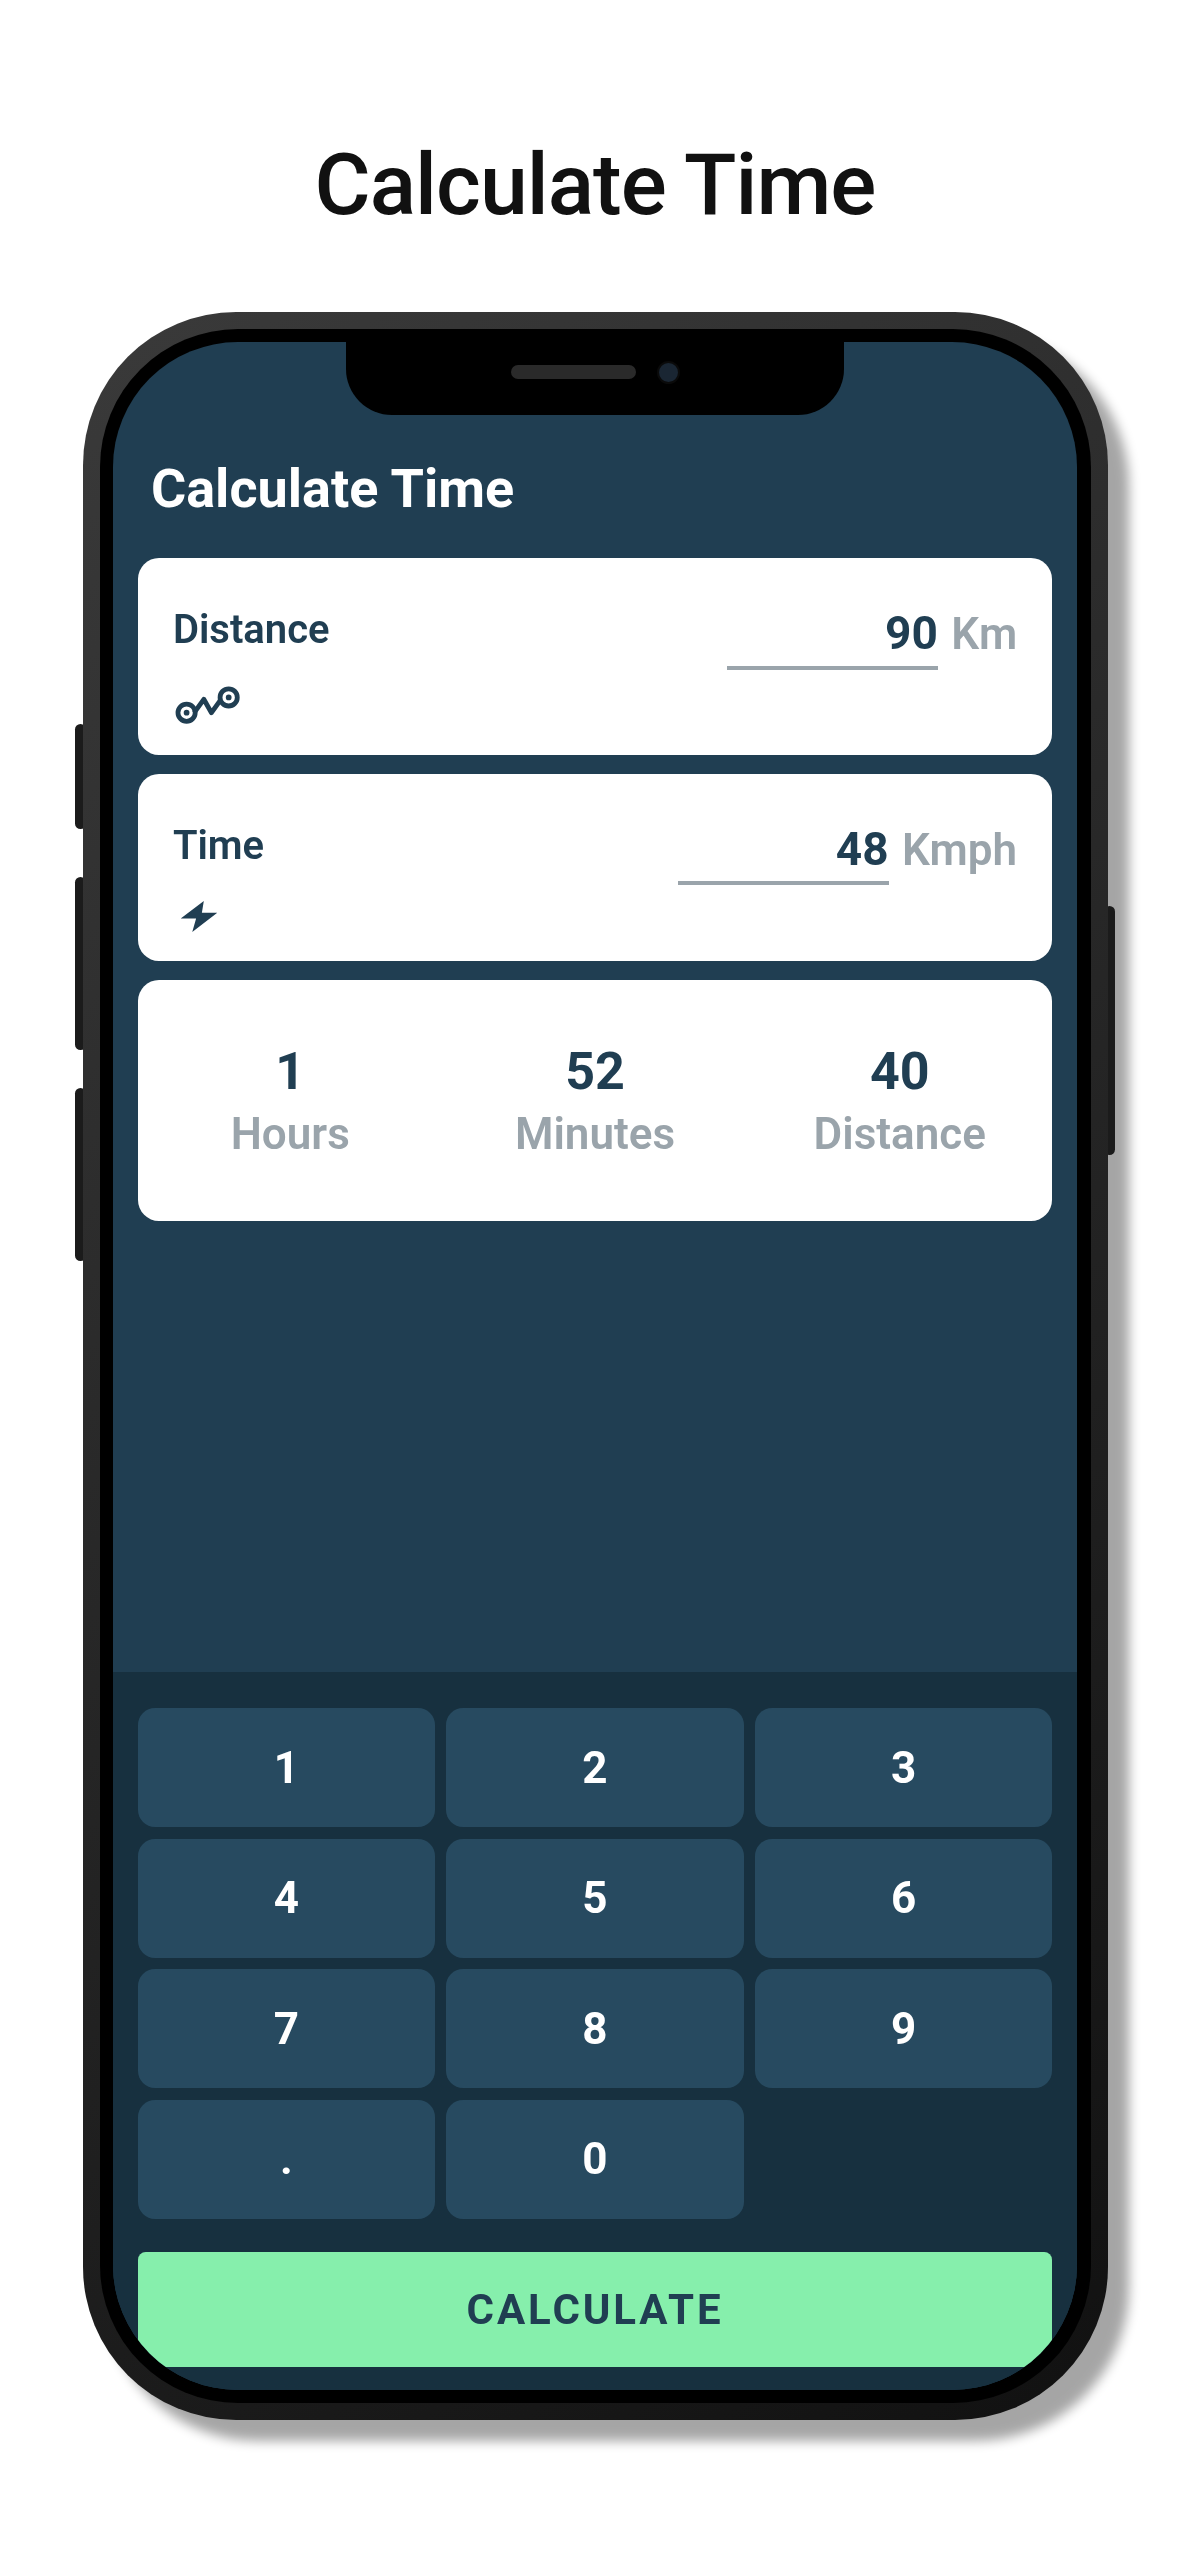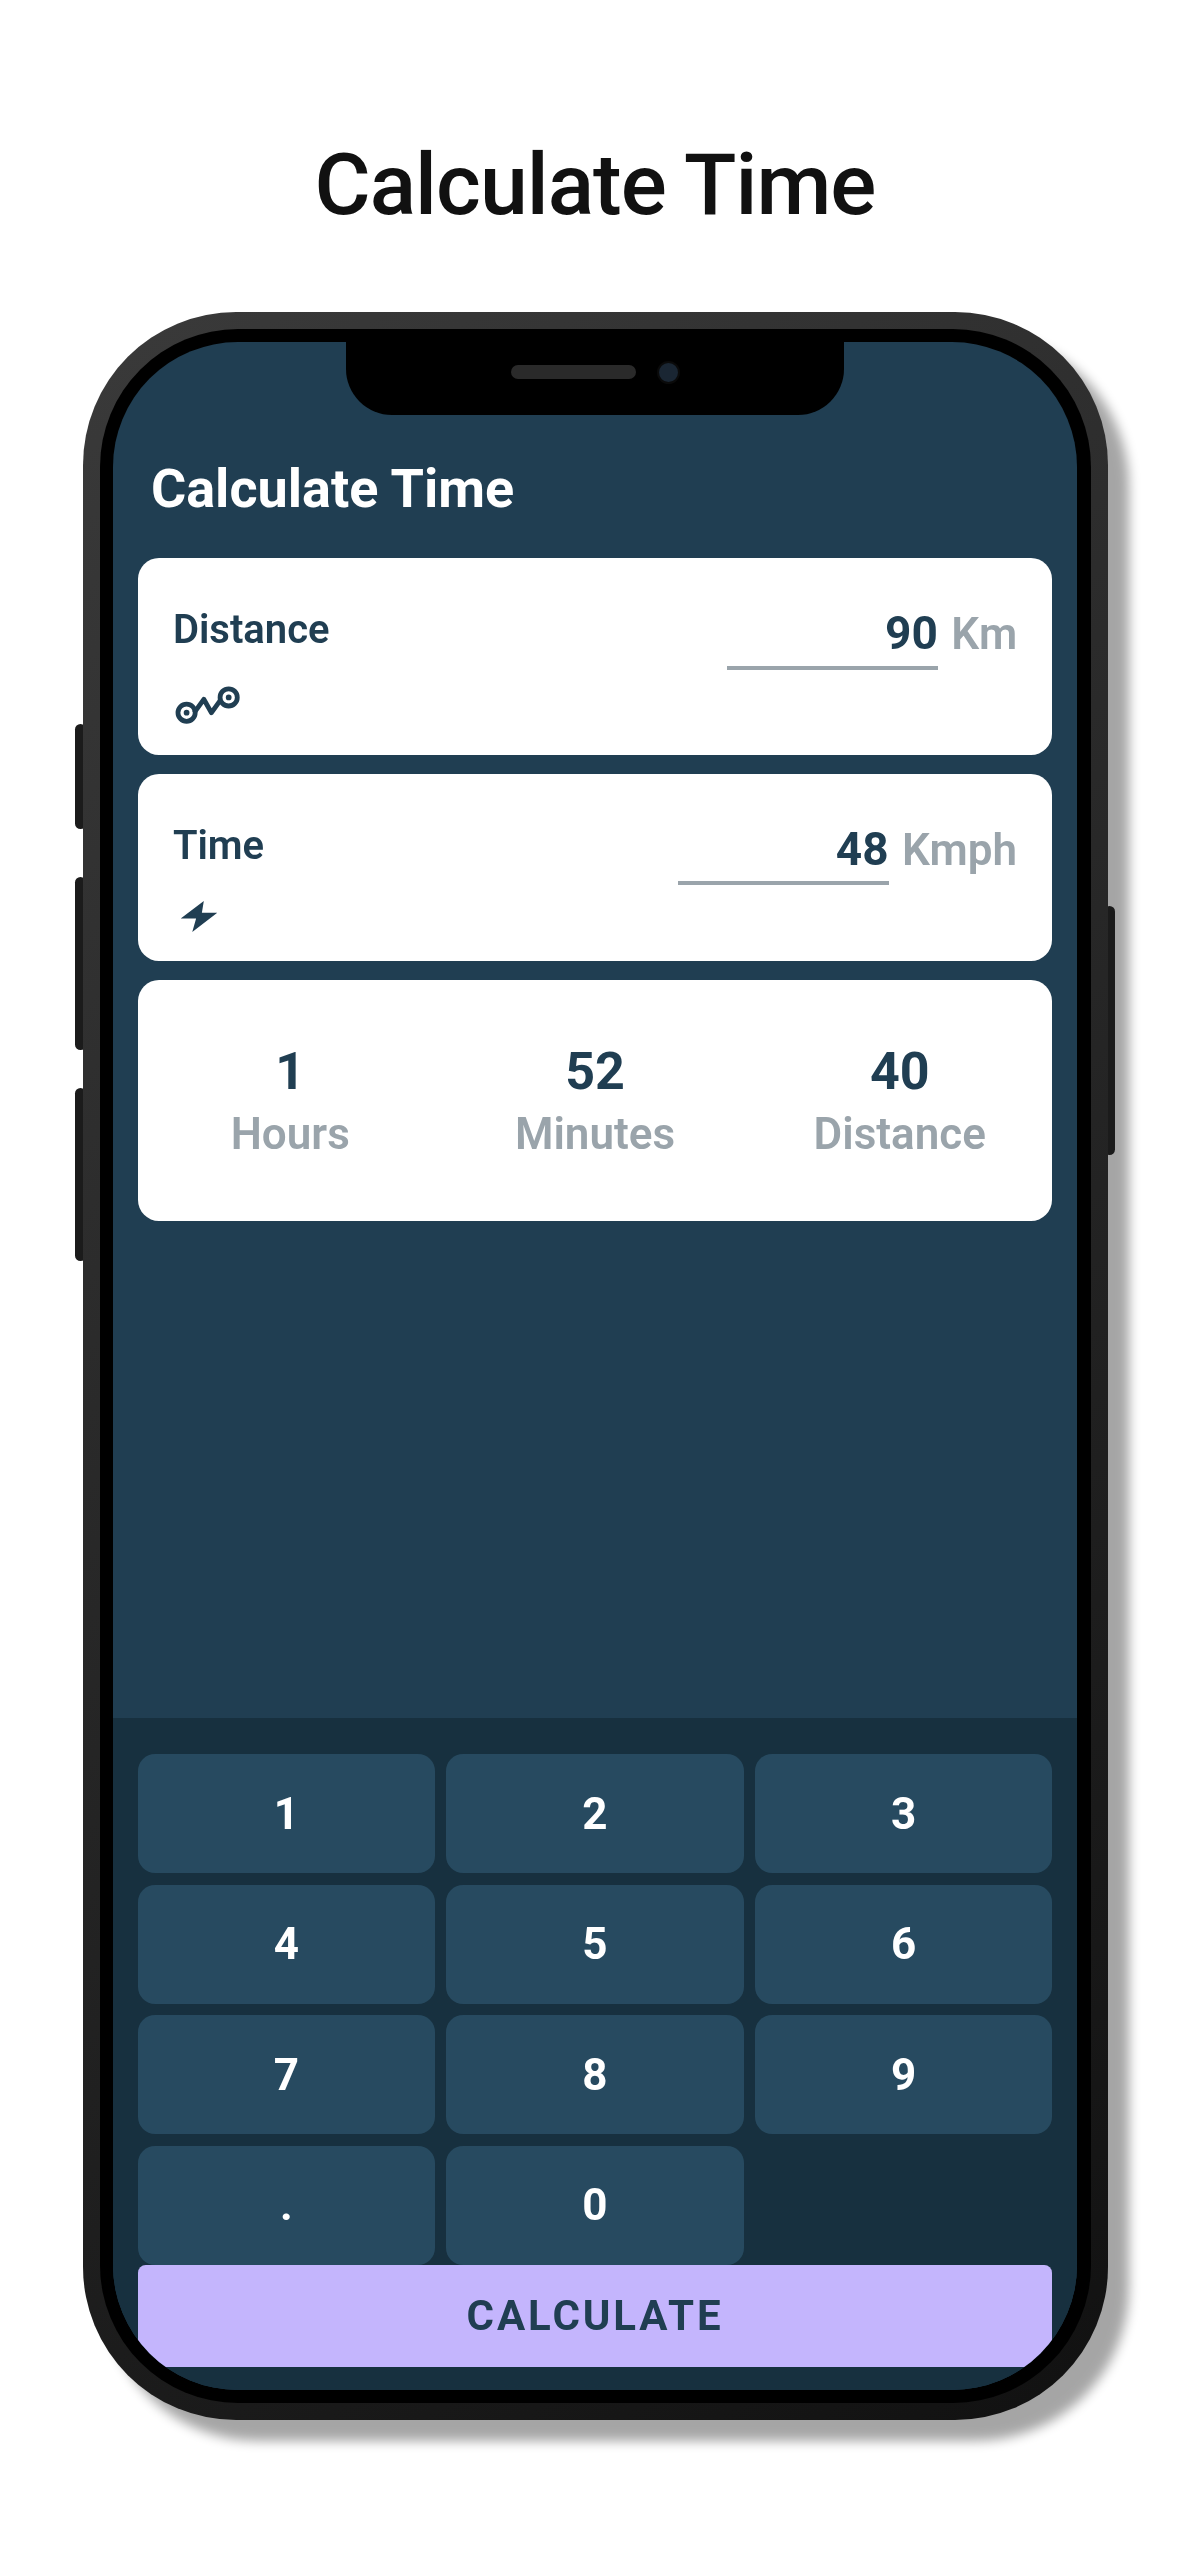--- a/index.html
+++ b/index.html
@@ -27,21 +27,21 @@
 .input-value { font-size:46px; font-weight:700; color:#203e52; text-align:right; min-width:211px; padding-bottom:5.8px; border-bottom:4.8px solid #9aa4ab; }
 .input-unit { font-size:44px; font-weight:600; color:#9aa4ab; }
 .input-icon { margin-top:13.4px; color:#203e52; }
 .result-card { background:#fff; margin:0 25px 0 25px; border-radius:21px; padding:61px 0; display:flex; }
 .result-col { flex:1; text-align:center; }
 .result-val { font-size:52px; font-weight:700; color:#203e52; }
 .result-lab { font-size:44px; font-weight:600; color:#9aa4ab; margin-top:5.8px; }
 .keypad-wrap { position:absolute; left:0; right:0; bottom:0; padding:36px 25px 23px 25px; background:#17303f; }
 .keypad { display:grid; grid-template-columns:repeat(3,1fr); gap:11.5px; }
 .key { background:#274a60; color:#fff; font-size:44px; font-weight:700; height:119px; border-radius:17px; display:flex; align-items:center; justify-content:center; cursor:pointer; }
-.calc-btn { background:#c4b5fd; color:#203e52; height:102px; border-radius:7.7px; display:flex; align-items:center; justify-content:center; font-size:42px; font-weight:700; letter-spacing:2.9px; cursor:pointer; }
+.calc-btn { margin-top:33px; background:#86efac; color:#203e52; height:115px; border-radius:7.7px; display:flex; align-items:center; justify-content:center; font-size:42px; font-weight:700; letter-spacing:2.9px; cursor:pointer; }
 svg { display:block; }
 </style>
 </head>
 <body>
 
 <h1 class="page-title">Calculate Time</h1>
 
 <div class="phone-wrap">
   <div class="shadow"></div>
   <div class="side-btn sb-left1"></div>

